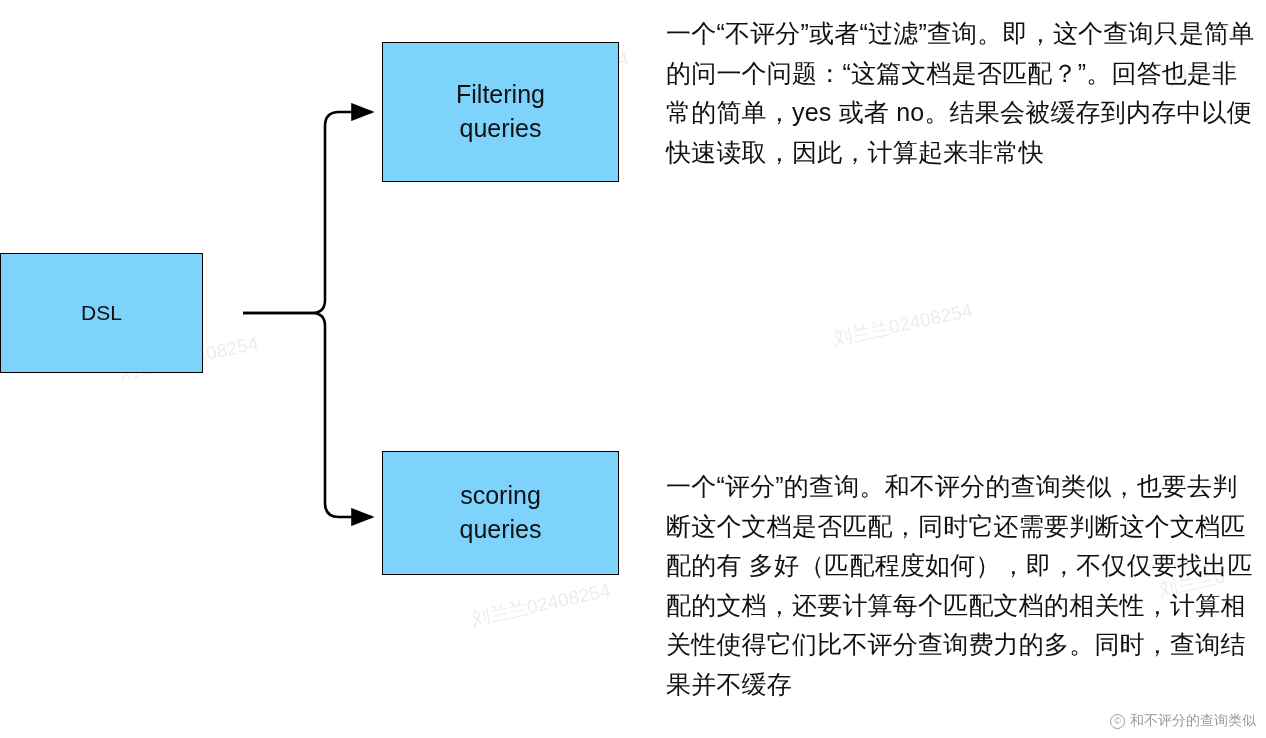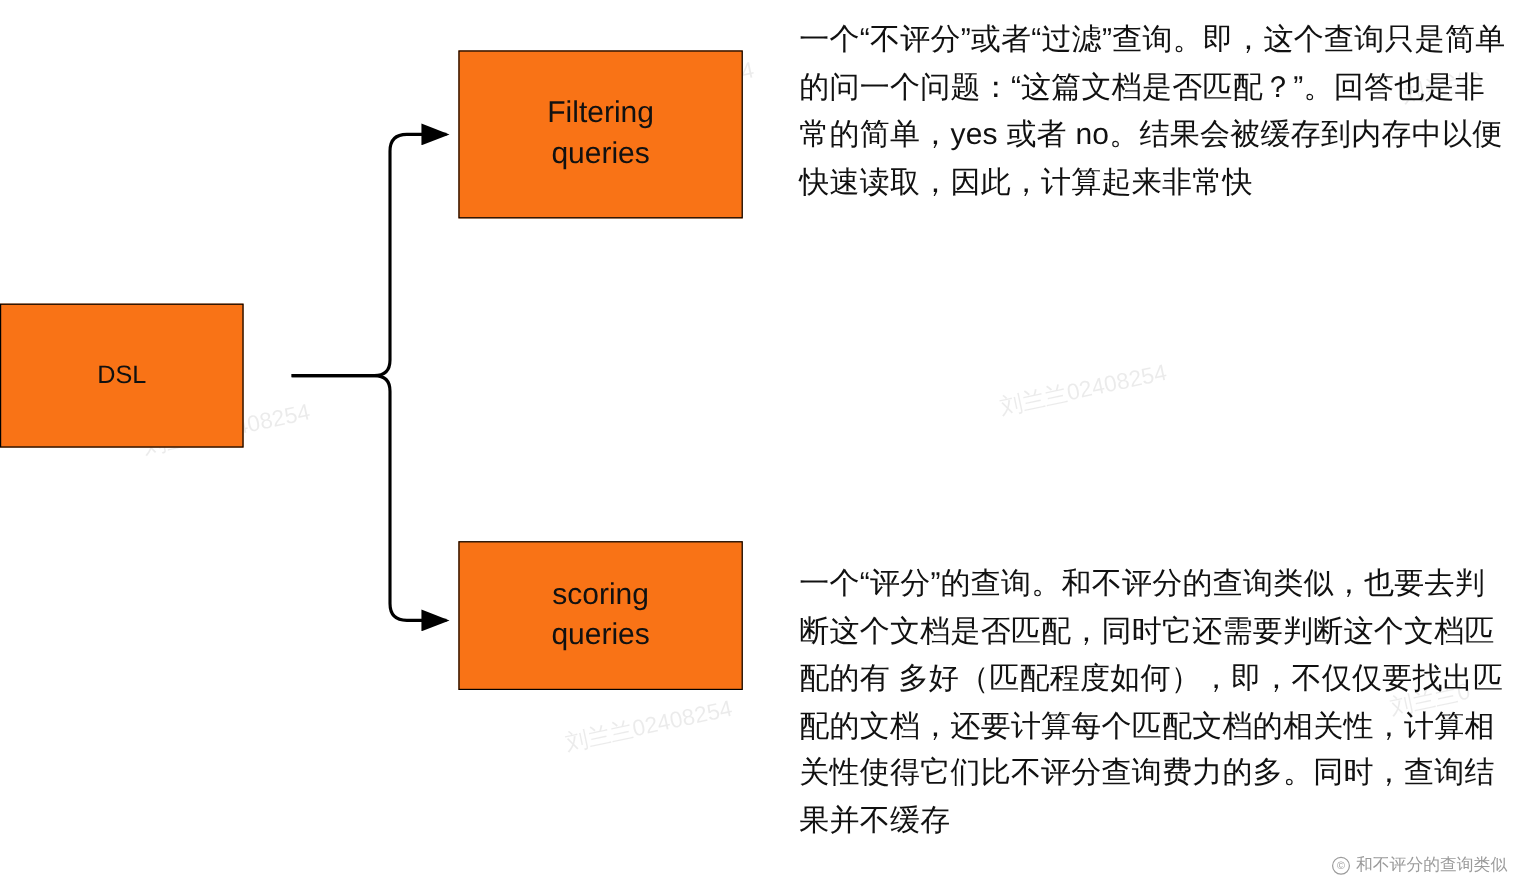--- a/index.html
+++ b/index.html
@@ -14,21 +14,21 @@
   #canvas {
     position: relative;
     width: 1266px;
     height: 738px;
     background: #ffffff;
     overflow: hidden;
   }
   .box {
     position: absolute;
     border: 1.5px solid #000000;
-    background: #f97316;
+    background: #7dd3fc;
     box-sizing: border-box;
     display: flex;
     align-items: center;
     justify-content: center;
     text-align: center;
     font-size: 25px;
     line-height: 1.35;
     color: #111111;
     z-index: 3;
   }

